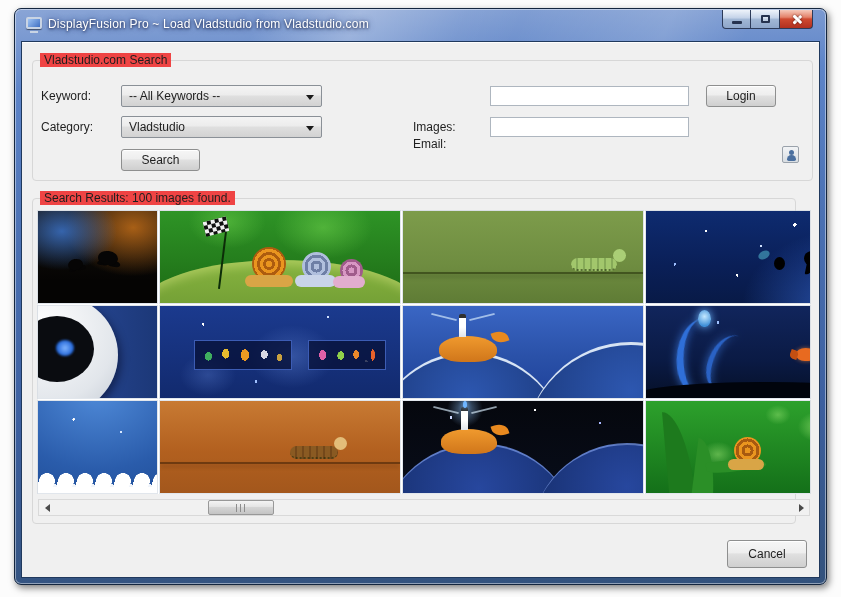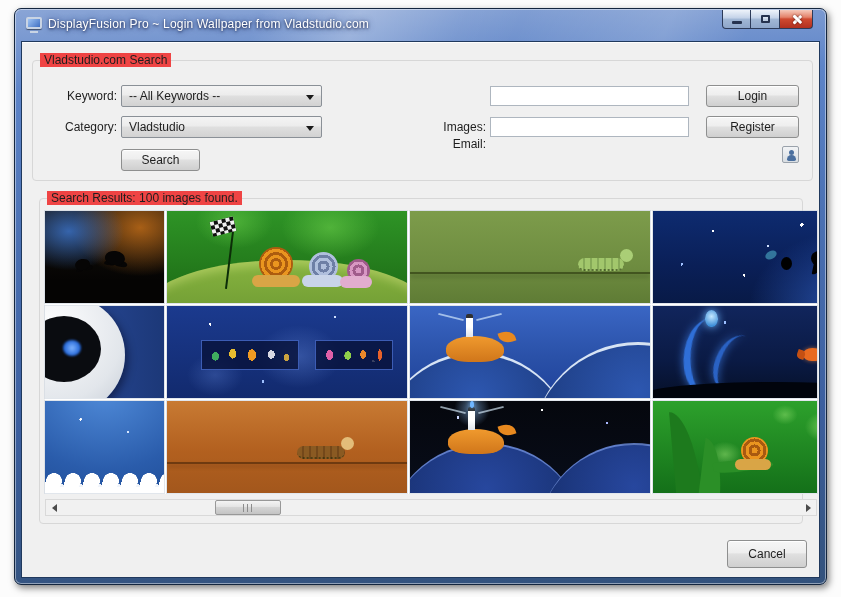--- a/index.html
+++ b/index.html
@@ -35,21 +35,21 @@
     border-radius:1px;box-shadow:0 0 2px rgba(60,0,0,.8);}
   .g-close::before{transform:rotate(45deg);} .g-close::after{transform:rotate(-45deg);}
 
   
   .client{position:absolute;left:6px;right:6px;top:32px;bottom:6px;background:#f0f0f0;
     border:1px solid #20395d;box-shadow:inset 0 1px 0 rgba(255,255,255,.9);}
 
   .groupbox{position:absolute;border:1px solid #d7d7d7;border-radius:4px;}
   .groupbox>.gb-label{position:absolute;top:-8px;left:7px;background:#ef4444;padding:0 4px;white-space:nowrap;}
 
-  .lbl{position:absolute;text-align:right;white-space:nowrap;}
+  .lbl{position:absolute;text-align:left;white-space:nowrap;}
 
   .combo{position:absolute;height:22px;border:1px solid #8a9097;border-radius:2px;cursor:pointer;
     background:linear-gradient(180deg,#f4f4f4 0%,#ececec 45%,#dfdfdf 50%,#d2d2d2 100%);
     display:flex;align-items:center;padding:0 22px 0 7px;}
   .combo .carrow{position:absolute;right:7px;top:9px;width:0;height:0;
     border-left:4px solid transparent;border-right:4px solid transparent;border-top:5px solid #1a1a1a;}
 
   .tinput{position:absolute;height:20px;border:1px solid #aeb6bf;background:#fff;padding:0 4px;
     font-family:"Liberation Sans",sans-serif;font-size:12px;color:#1e1e1e;}
 
@@ -243,21 +243,21 @@
 <body>
 
 <div class="window">
 
   <div class="titlebar">
     <div class="sheen"></div>
     <div class="app-icon">
       <span class="screen"></span>
       <span class="stand"></span>
     </div>
-    <div class="title-text">DisplayFusion Pro ~ Login Wallpaper from Vladstudio.com</div>
+    <div class="title-text">DisplayFusion Pro ~ Load Vladstudio from Vladstudio.com</div>
   </div>
 
   <div class="winbtns">
     <div class="wbtn min">
         <span class="g-min"></span>
       </div>
     <div class="wbtn max">
         <span class="g-max"></span>
       </div>
     <div class="wbtn close">
@@ -279,33 +279,32 @@
       <div class="lbl" style="left:8px;top:59px;width:76px;">Category:</div>
       <div class="combo" style="left:88px;top:55px;width:201px;">
         <span>Vladstudio</span>
         <span class="carrow"></span>
       </div>
 
       <div class="btn" style="left:88px;top:88px;width:79px;">Search</div>
 
       <div class="lbl" style="left:380px;top:28px;width:73px;margin-top:48px;">Email:</div>
       <input class="tinput" style="left: 457px; top: 25px; width: 199px;" value="">
-      <div class="btn" style="left:673px;top:24px;width:93px;text-align:right;">Login</div>
+      <div class="btn" style="left:673px;top:24px;width:70px;text-align:right;">Login</div>
 
       <div class="lbl" style="left:380px;top:59px;width:73px;">Images:</div>
       <input class="tinput" style="left: 457px; top: 56px; width: 199px;" value="">
-      <div class="btn" style="left:673px;top:55px;width:93px;">Register</div>
 
       <div class="info-icon-btn">
         <span class="person-head"></span>
         <span class="person-body"></span>
       </div>
     </div>
 
-    <div class="groupbox" style="left:17px;top:156px;width:764px;height:326px;">
+    <div class="groupbox" style="left:10px;top:156px;width:764px;height:326px;">
       <span class="gb-label">Search Results: 100 images found.</span>
 
       <div class="thumbs">
         <div class="trow">
           <div class="cell w119" title="ants-silhouette-night">
             <div class="art t1">
                 <span class="ant a1"></span>
                 <span class="ant a2"></span>
               </div>
           </div>

